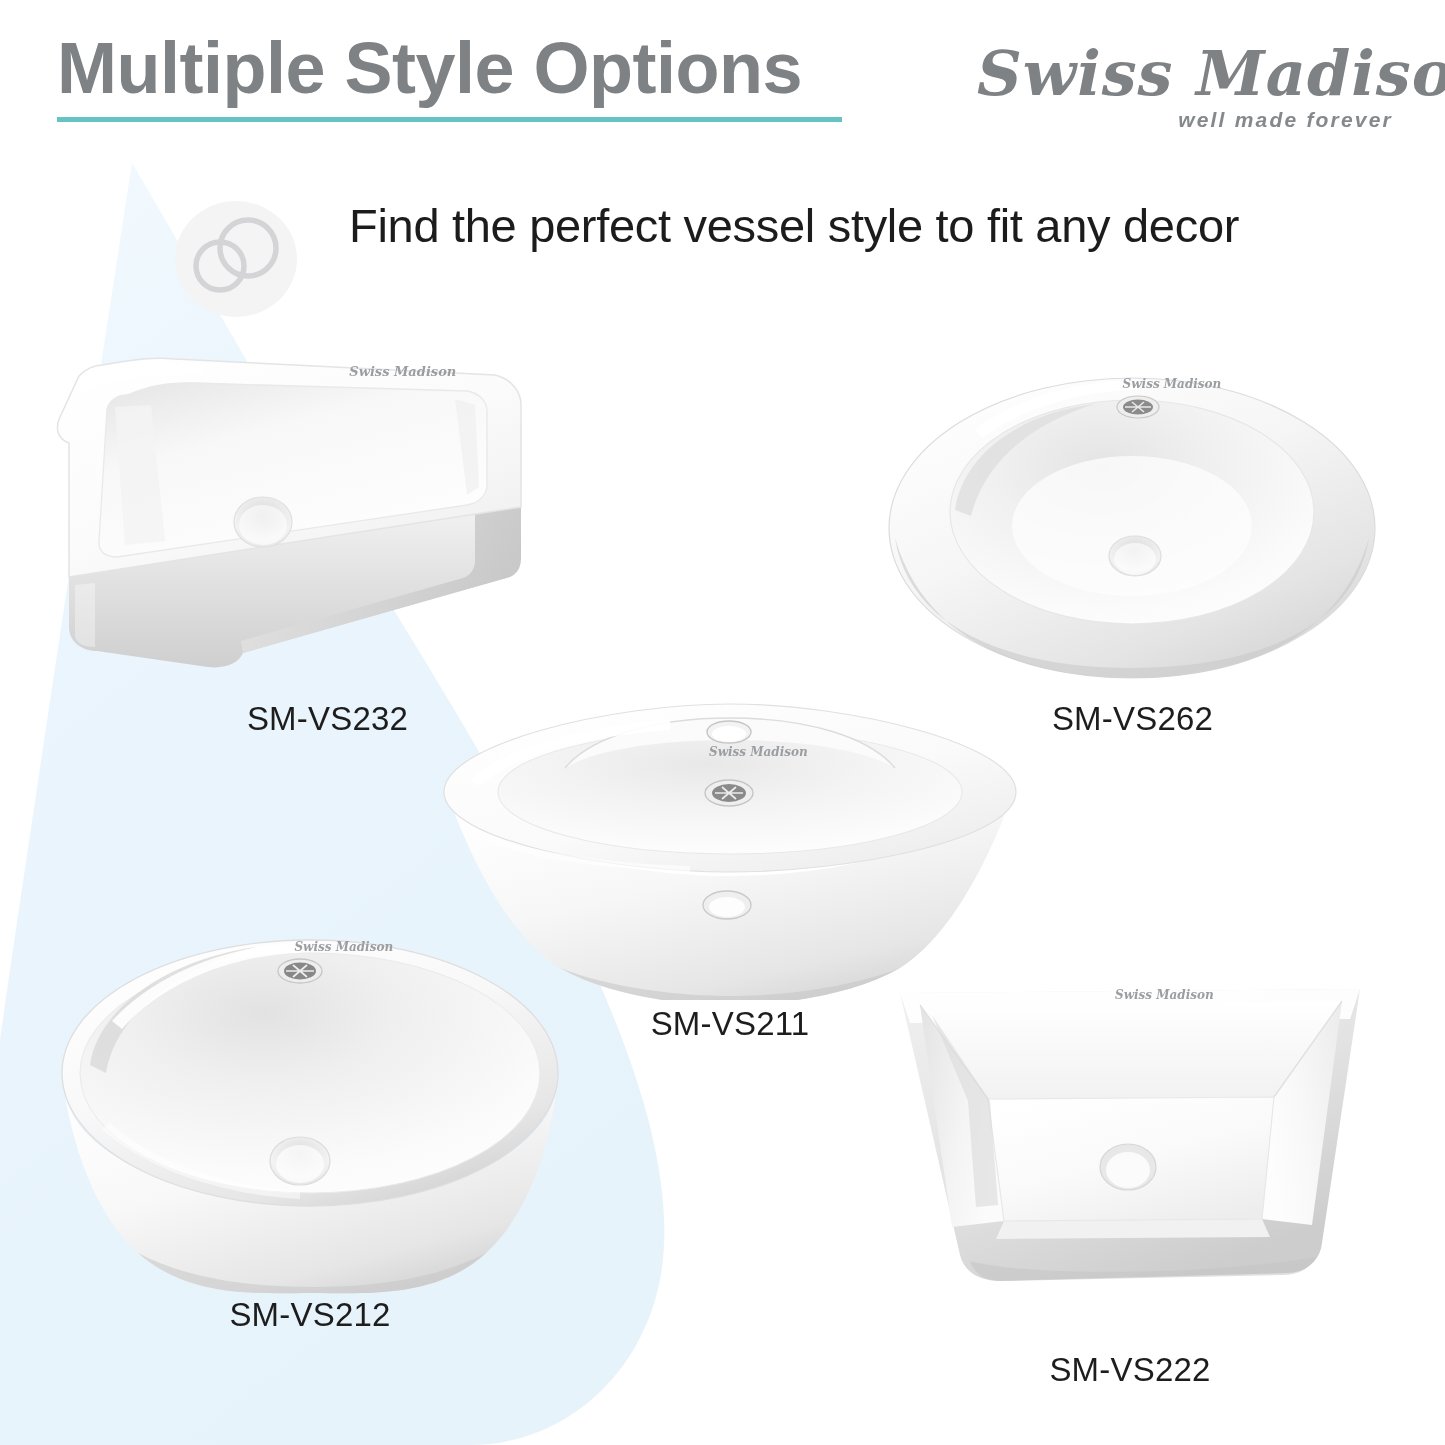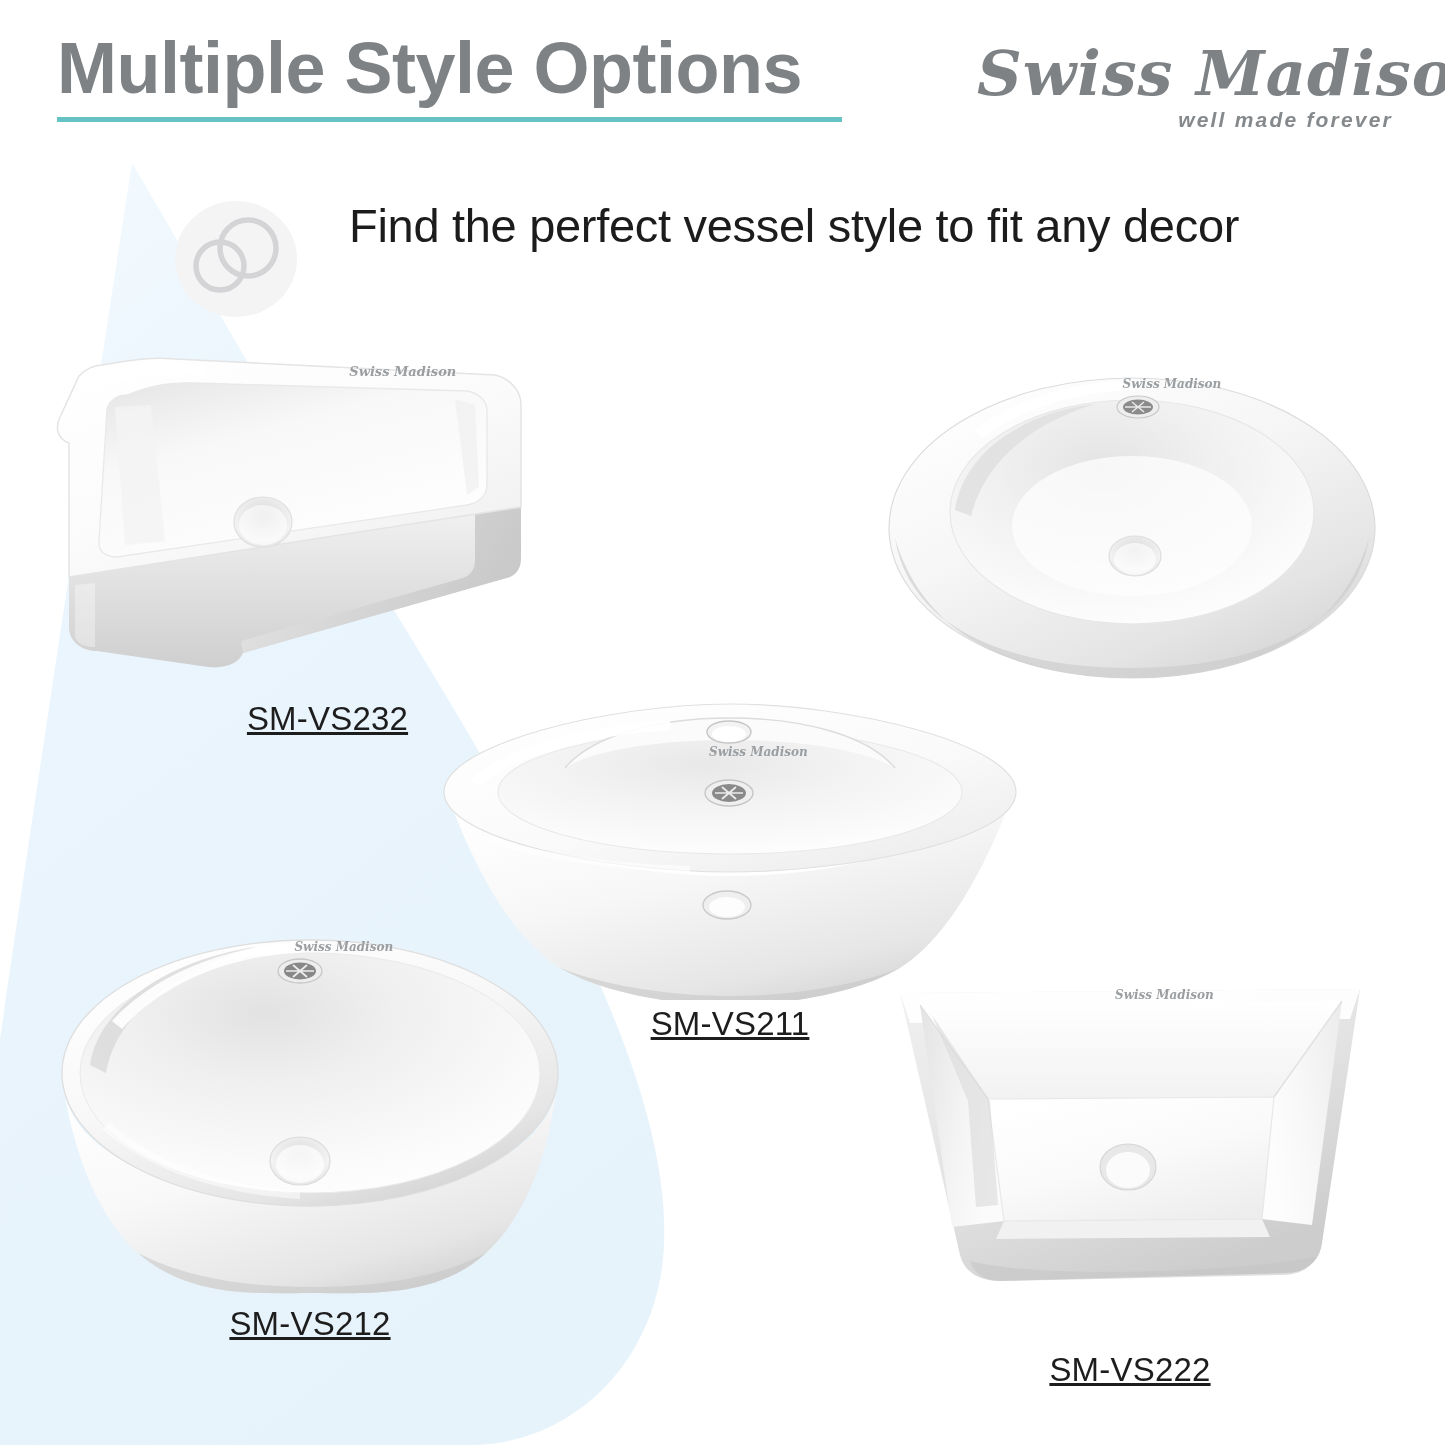--- a/index.html
+++ b/index.html
@@ -123,34 +123,33 @@
     width: 100%;
   }
   .product-label {
     position: absolute;
     width: 100%;
     text-align: center;
     font-size: 33px;
     color: #1d1d1d;
     letter-spacing: 0.2px;
     white-space: nowrap;
-    text-decoration: underline;
   }
 
   #prod-vs232 { left: 55px;  top: 345px;  width: 545px; }
   #prod-vs232 .product-label { top: 355px; }
 
   #prod-vs262 { left: 885px; top: 360px;  width: 495px; }
   #prod-vs262 .product-label { top: 340px; }
 
   #prod-vs211 { left: 430px; top: 700px;  width: 600px; }
   #prod-vs211 .product-label { top: 305px; }
 
   #prod-vs212 { left: 50px;  top: 925px;  width: 520px; }
-  #prod-vs212 .product-label { top: 380px; }
+  #prod-vs212 .product-label { top: 371px; }
 
   #prod-vs222 { left: 880px; top: 975px;  width: 500px; }
   #prod-vs222 .product-label { top: 357px; margin-top: 19px; }
 
   .sink-svg { display: block; width: 100%; height: auto; }
   .mini-mark {
     position: absolute;
     font-family: "DejaVu Serif", serif;
     font-style: italic;
     font-weight: bold;
@@ -306,20 +305,21 @@
         <path d="M240,47 L266,47 M247,42 L259,52 M259,42 L247,52" stroke="#e9e9e9" stroke-width="1.6" fill="none"></path>
 
         <ellipse cx="250" cy="196" rx="26" ry="20" fill="url(#v262drain)"></ellipse>
         <ellipse cx="250" cy="196" rx="26" ry="20" fill="none" stroke="#dedede" stroke-width="1.2"></ellipse>
         <ellipse cx="250" cy="199" rx="21" ry="16" fill="#ffffff" opacity="0.65"></ellipse>
 
         <path d="M90,70 C 130,38 195,20 255,20 L255,30 C198,30 136,48 98,78 Z" fill="#ffffff" opacity="0.9"></path>
       </svg>
       <div class="mini-mark" style="left:48%; top:5%; font-size:12px;">Swiss Madison</div>
     </div>
+    <div class="product-label">SM-VS262</div>
   </div>
 
   <div class="product" id="prod-vs211">
     <div class="product-art">
       <svg class="sink-svg" viewBox="0 0 600 300">
         <defs>
           <linearGradient id="v211lower" x1="0.2" y1="0" x2="0.8" y2="1">
             <stop offset="0" stop-color="#ffffff"></stop>
             <stop offset="0.4" stop-color="#f7f7f7"></stop>
             <stop offset="0.78" stop-color="#e6e6e6"></stop>

